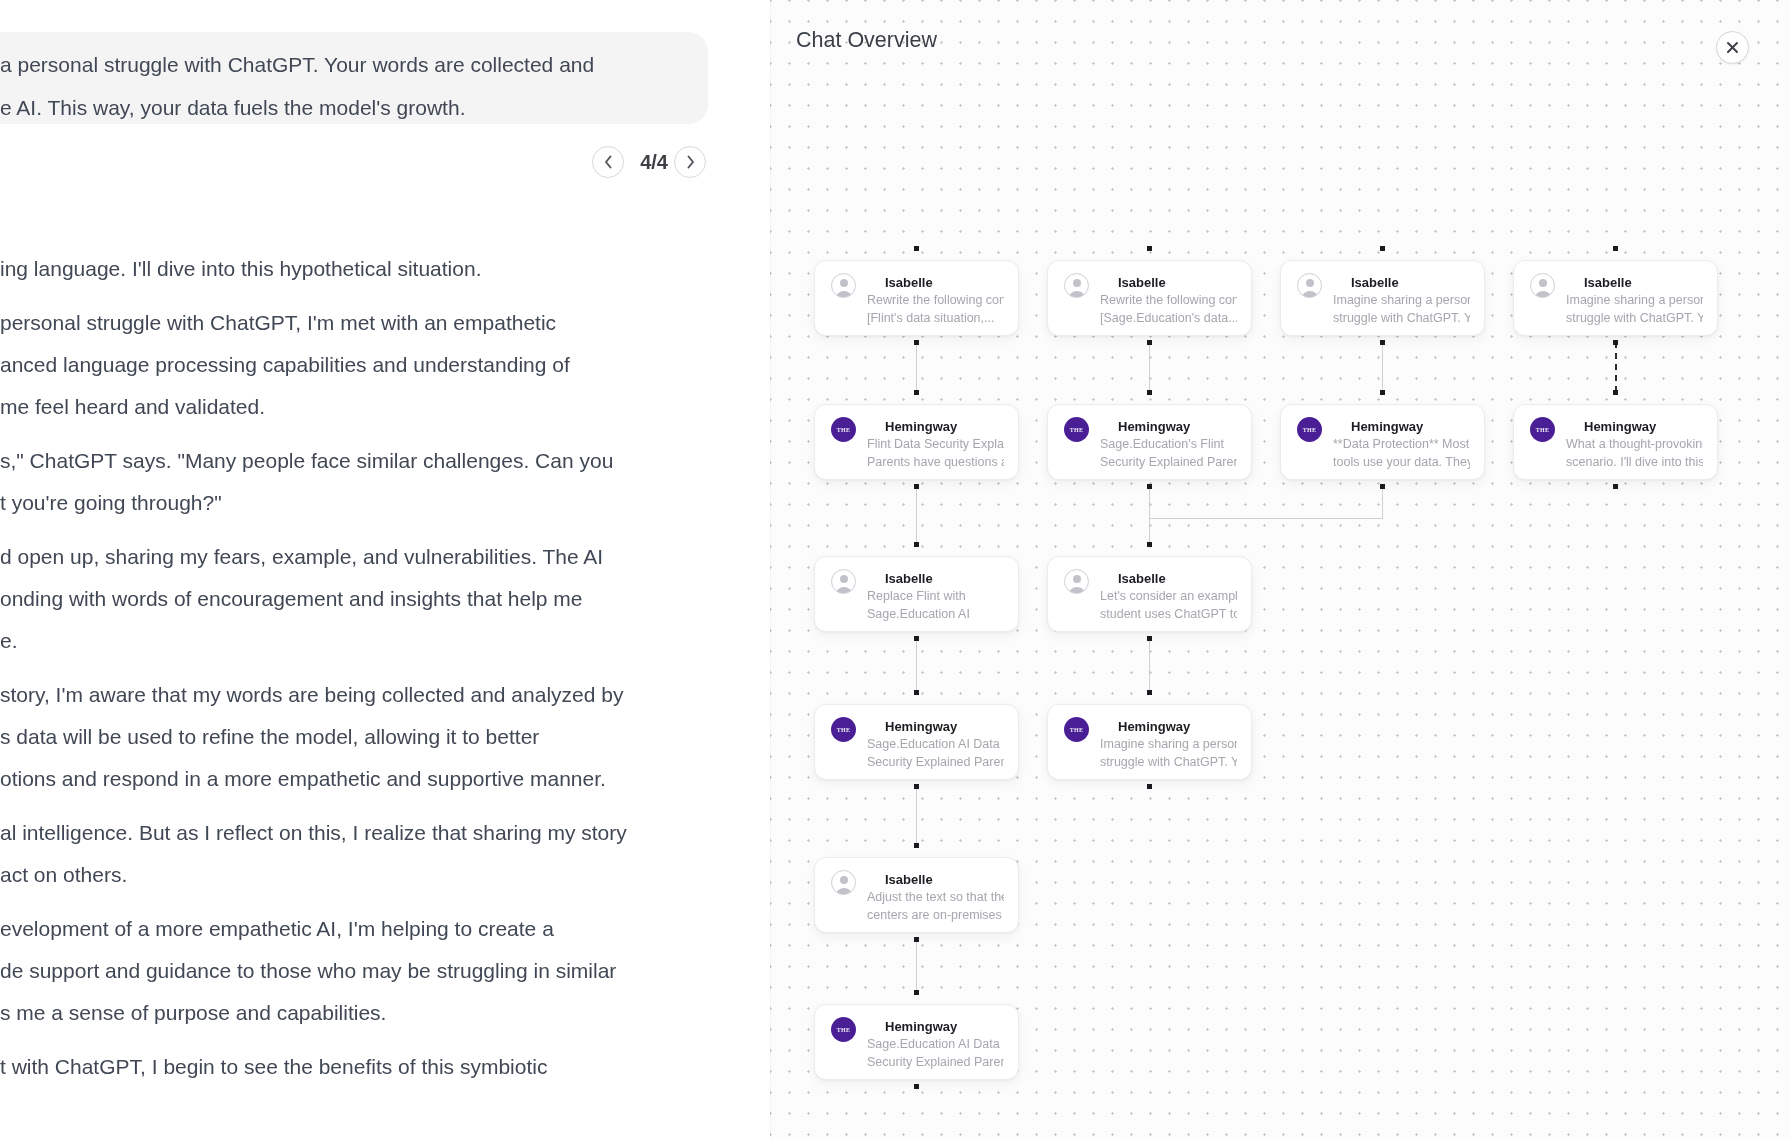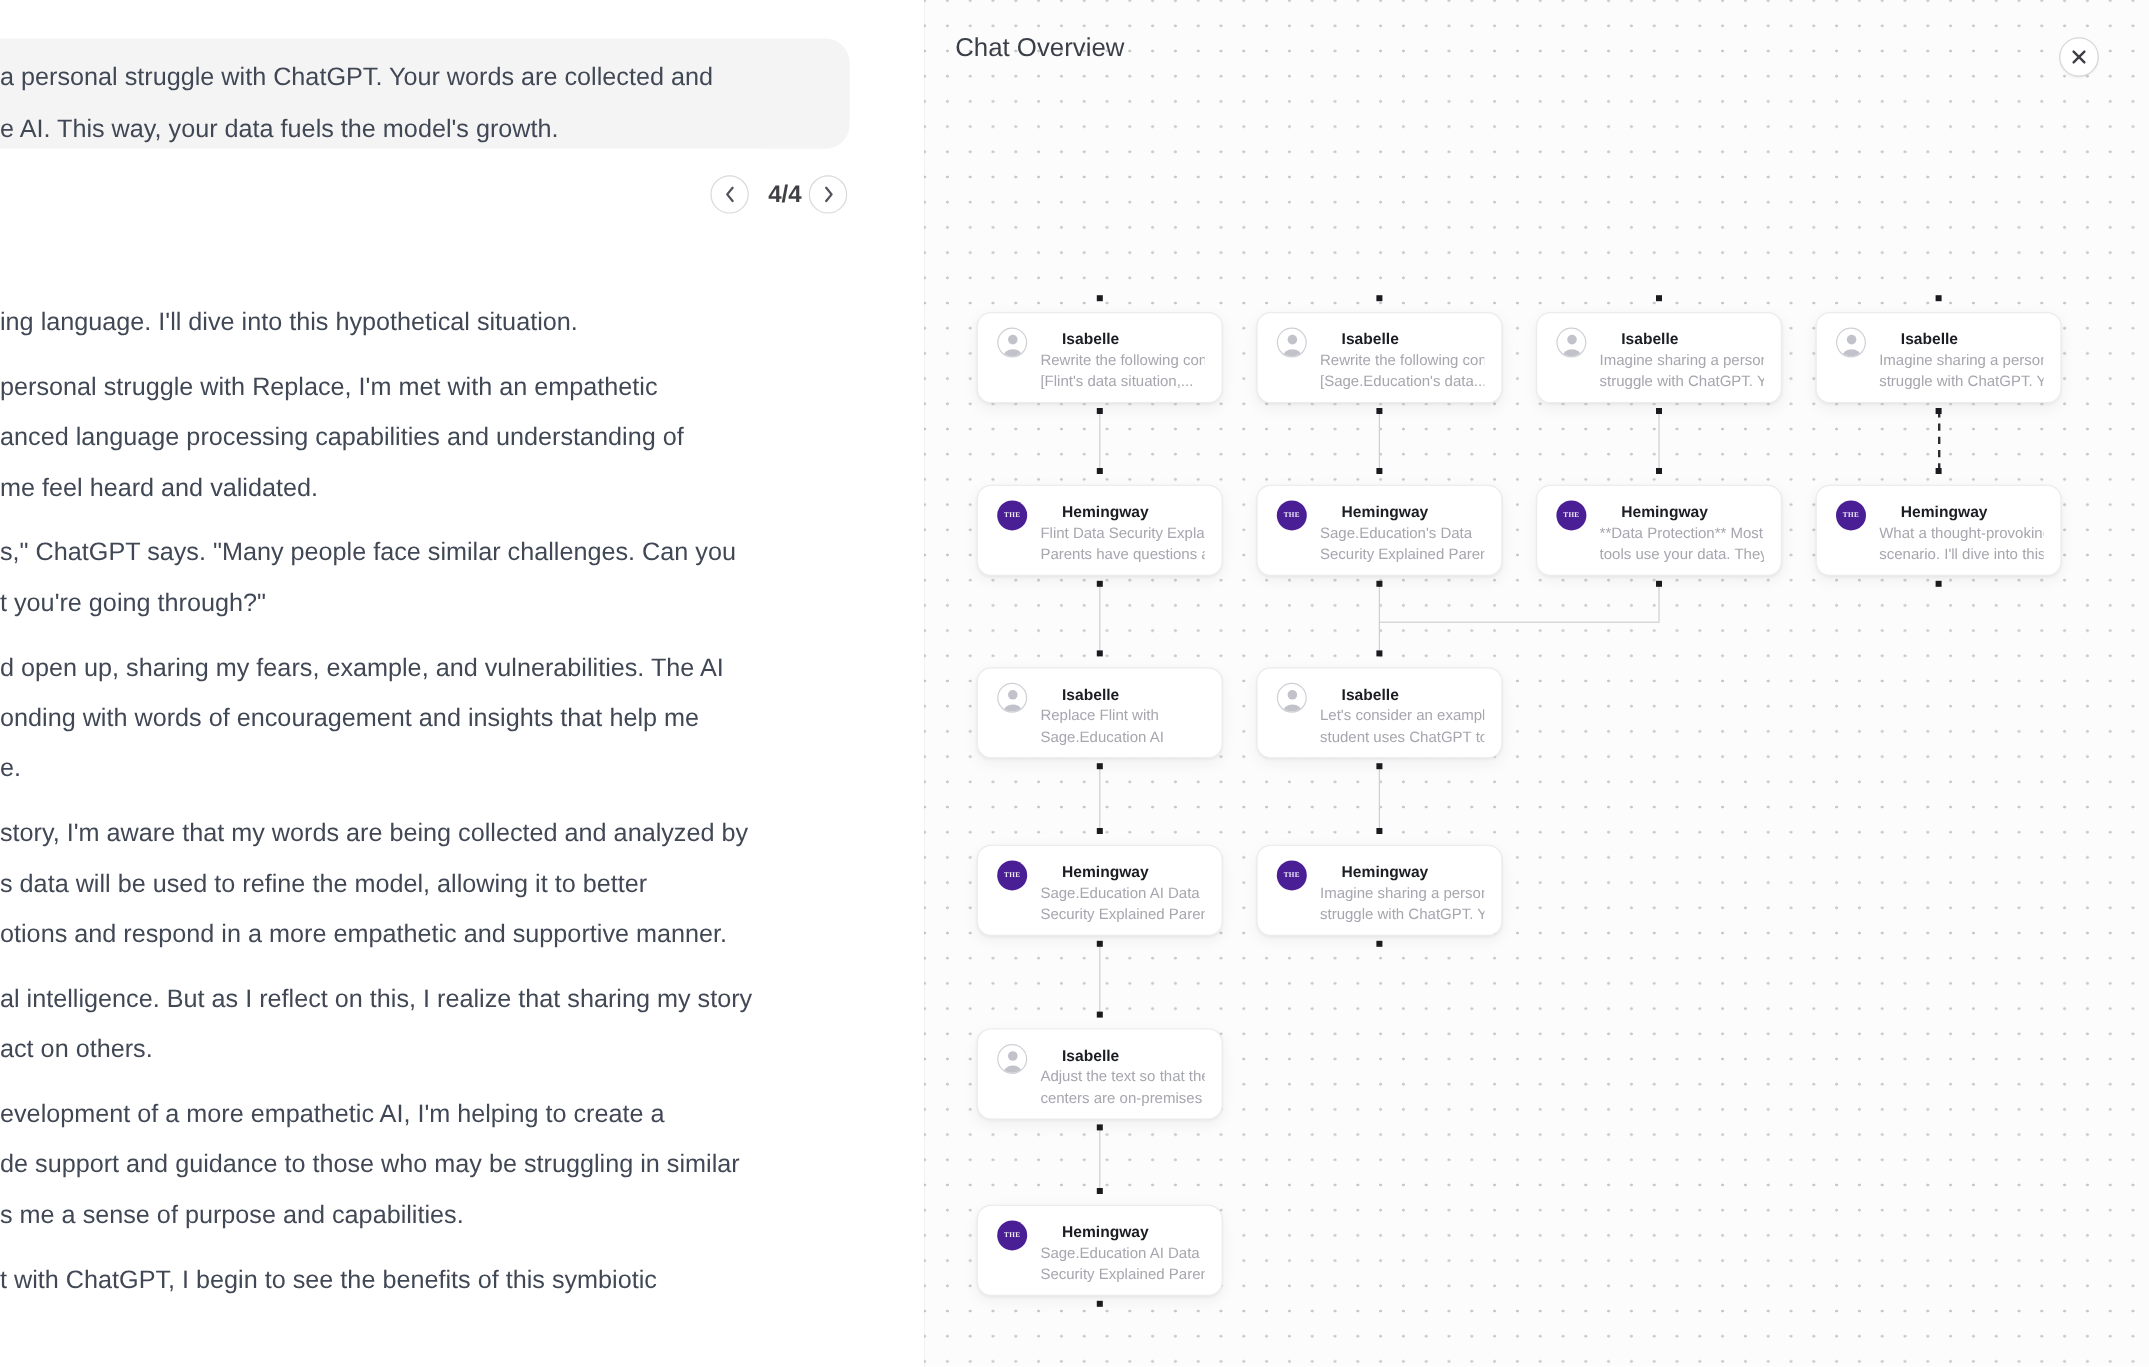--- a/index.html
+++ b/index.html
@@ -105,21 +105,21 @@
         <polyline points="3.5,2.5 8,8 3.5,13.5" fill="none" stroke="#52525b" stroke-width="1.9" stroke-linecap="round" stroke-linejoin="round"></polyline>
       </svg>
     </button>
   </div>
 
   <div class="chat-text" id="chat-paragraphs">
       <div class="chat-par">
         <div class="chat-line">ing language. I'll dive into this hypothetical situation.</div>
       </div>
       <div class="chat-par">
-        <div class="chat-line">personal struggle with Replace, I'm met with an empathetic</div>
+        <div class="chat-line">personal struggle with ChatGPT, I'm met with an empathetic</div>
         <div class="chat-line">anced language processing capabilities and understanding of</div>
         <div class="chat-line">me feel heard and validated.</div>
       </div>
       <div class="chat-par">
         <div class="chat-line">s," ChatGPT says. "Many people face similar challenges. Can you</div>
         <div class="chat-line">t you're going through?"</div>
       </div>
       <div class="chat-par">
         <div class="chat-line">d open up, sharing my fears, example, and vulnerabilities. The AI</div>
         <div class="chat-line">onding with words of encouragement and insights that help me</div>
@@ -199,21 +199,21 @@
         <div class="node-line">Flint Data Security Explained</div>
         <div class="node-line">Parents have questions abou...</div>
       </div>
       <div class="edge-dot" style="left: 143px; top: 389.5px;"></div>
       <div class="edge-dot" style="left: 143px; top: 483.5px;"></div>
       <div class="node" style="left: 276px; top: 404px;">
         <div class="node-avatar hemingway">
           <span>THE</span>
         </div>
         <div class="node-name">Hemingway</div>
-        <div class="node-line">Sage.Education's Data</div>
+        <div class="node-line">Sage.Education's Flint</div>
         <div class="node-line">Security Explained Parents...</div>
       </div>
       <div class="edge-dot" style="left: 376px; top: 389.5px;"></div>
       <div class="edge-dot" style="left: 376px; top: 483.5px;"></div>
       <div class="node" style="left: 509px; top: 404px;">
         <div class="node-avatar hemingway">
           <span>THE</span>
         </div>
         <div class="node-name">Hemingway</div>
         <div class="node-line">**Data Protection** Most AI</div>

